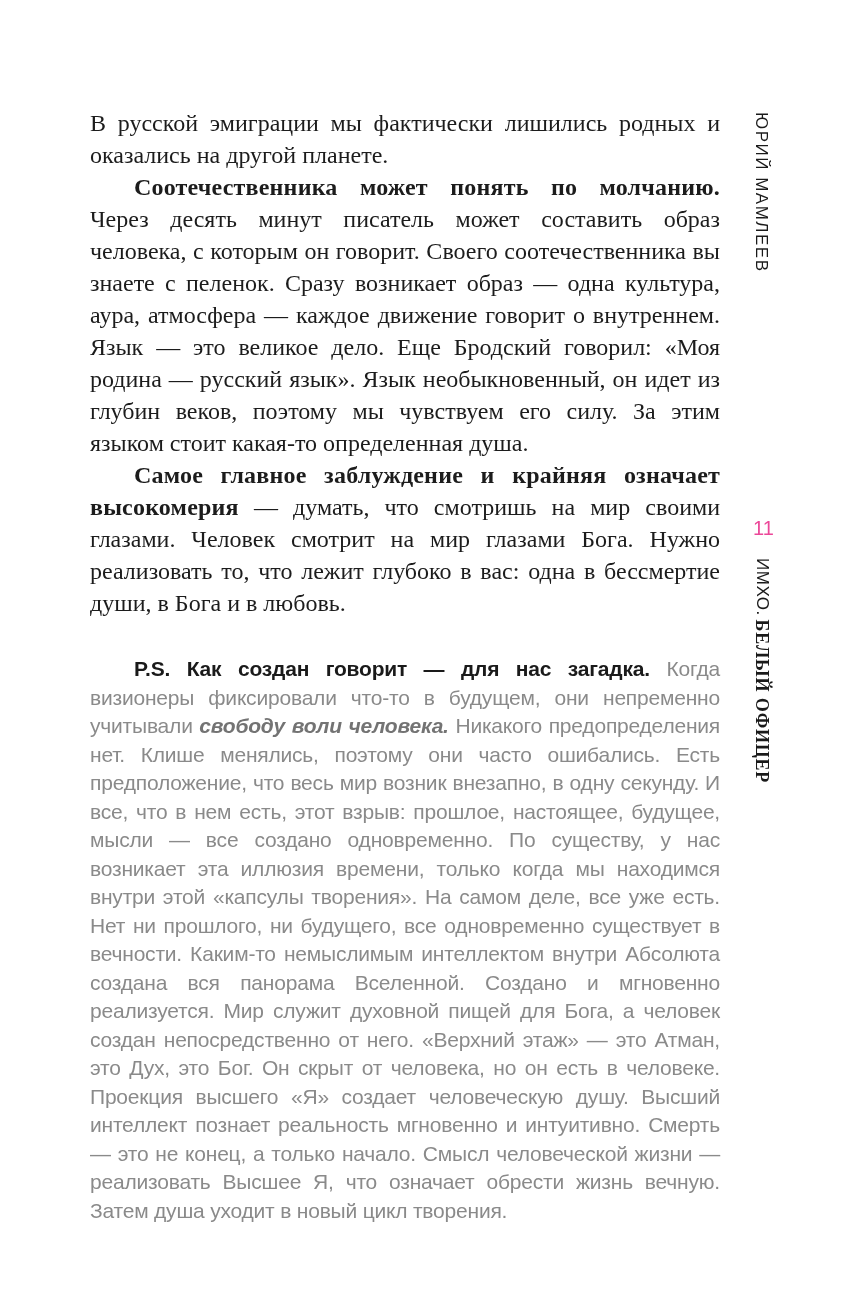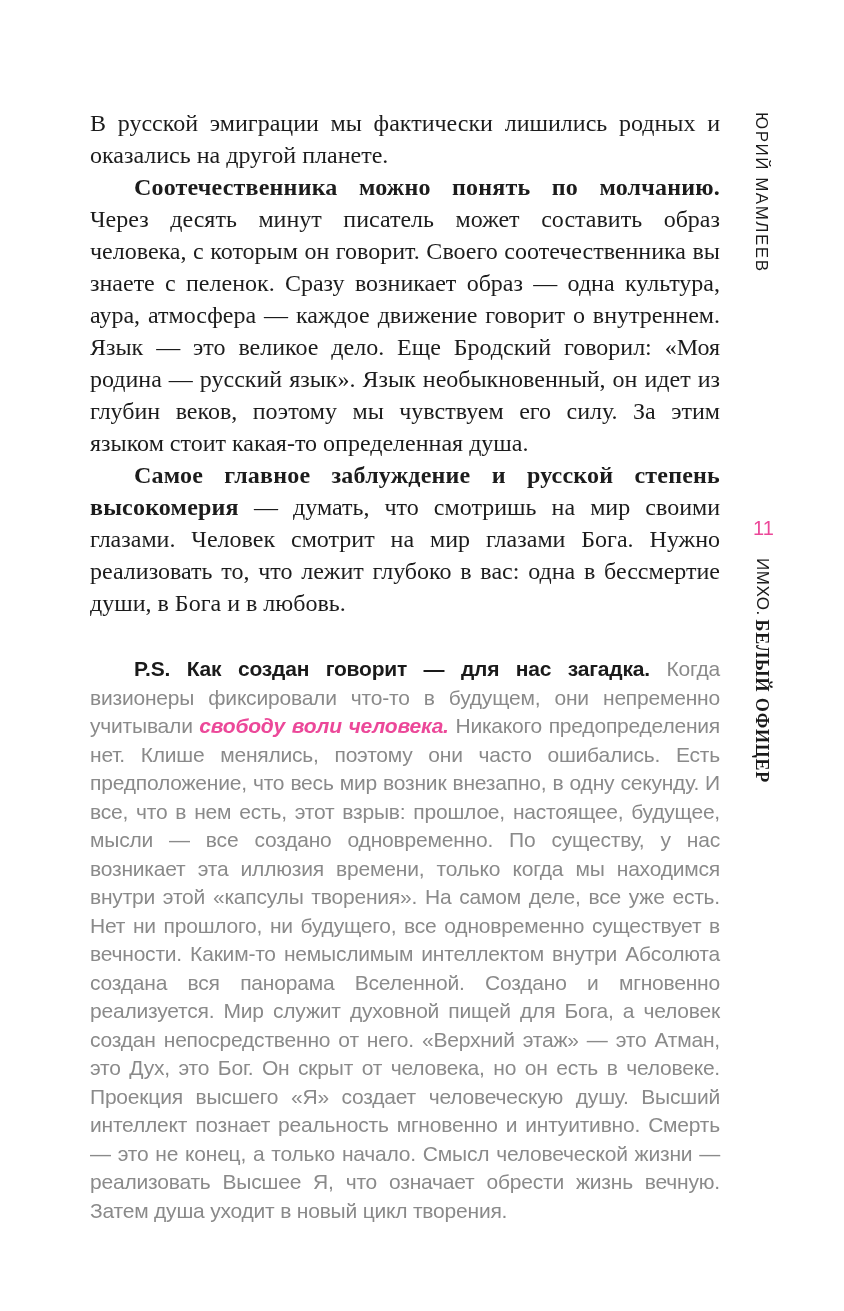--- a/index.html
+++ b/index.html
@@ -42,21 +42,21 @@
     letter-spacing: -0.2px;
     color: #8a8a8a;
     text-align: justify;
     margin: 36px 0 0 0;
   }
   .ps-lead {
     color: #1a1a1a;
     font-weight: bold;
   }
   .ps-em {
-    color: #ec4899;
+    color: #737373;
     font-weight: bold;
     font-style: italic;
   }
   .margin-author {
     position: absolute;
     left: 751px;
     top: 95px;
     writing-mode: vertical-rl;
     font-family: "Liberation Sans", "DejaVu Sans", sans-serif;
     font-size: 17px;
@@ -97,26 +97,26 @@
 
 <div class="page">
 
   <main class="text-column">
 
     <p class="serif">
       <span>В русской эмиграции мы фактически лишились родных и оказались на другой планете.</span>
     </p>
 
     <p class="serif indent gap-top">
-      <strong>Соотечественника можно понять по молчанию.</strong>
+      <strong>Соотечественника может понять по молчанию.</strong>
       <span>Через десять минут писатель может составить образ человека, с которым он говорит. Своего соотечественника вы знаете с пеленок. Сразу возникает образ — одна культура, аура, атмосфера — каждое движение говорит о внутреннем. Язык — это великое дело. Еще Бродский говорил: «Моя родина — русский язык». Язык необыкновенный, он идет из глубин веков, поэтому мы чувствуем его силу. За этим языком стоит какая-то определенная душа.</span>
     </p>
 
     <p class="serif indent gap-top">
-      <strong>Самое главное заблуждение и русской степень высокомерия</strong>
+      <strong>Самое главное заблуждение и крайняя означает высокомерия</strong>
       <span>— думать, что смотришь на мир своими глазами. Человек смотрит на мир глазами Бога. Нужно реализовать то, что лежит глубоко в вас: одна в бессмертие души, в Бога и в любовь.</span>
     </p>
 
     <p class="sans indent">
       <strong class="ps-lead">P.S. Как создан говорит — для нас загадка.</strong>
       <span>Когда визионеры фиксировали что-то в будущем, они непременно учитывали</span>
       <em class="ps-em">свободу воли человека.</em>
       <span>Никакого предопределения нет. Клише менялись, поэтому они часто ошибались. Есть предположение, что весь мир возник внезапно, в одну секунду. И все, что в нем есть, этот взрыв: прошлое, настоящее, будущее, мысли — все создано одновременно. По существу, у нас возникает эта иллюзия времени, только когда мы находимся внутри этой «капсулы творения». На самом деле, все уже есть. Нет ни прошлого, ни будущего, все одновременно существует в вечности. Каким-то немыслимым интеллектом внутри Абсолюта создана вся панорама Вселенной. Создано и мгновенно реализуется. Мир служит духовной пищей для Бога, а человек создан непосредственно от него. «Верхний этаж» — это Атман, это Дух, это Бог. Он скрыт от человека, но он есть в человеке. Проекция высшего «Я» создает человеческую душу. Высший интеллект познает реальность мгновенно и интуитивно. Смерть — это не конец, а только начало. Смысл человеческой жизни — реализовать Высшее Я, что означает обрести жизнь вечную. Затем душа уходит в новый цикл творения.</span>
     </p>
 

